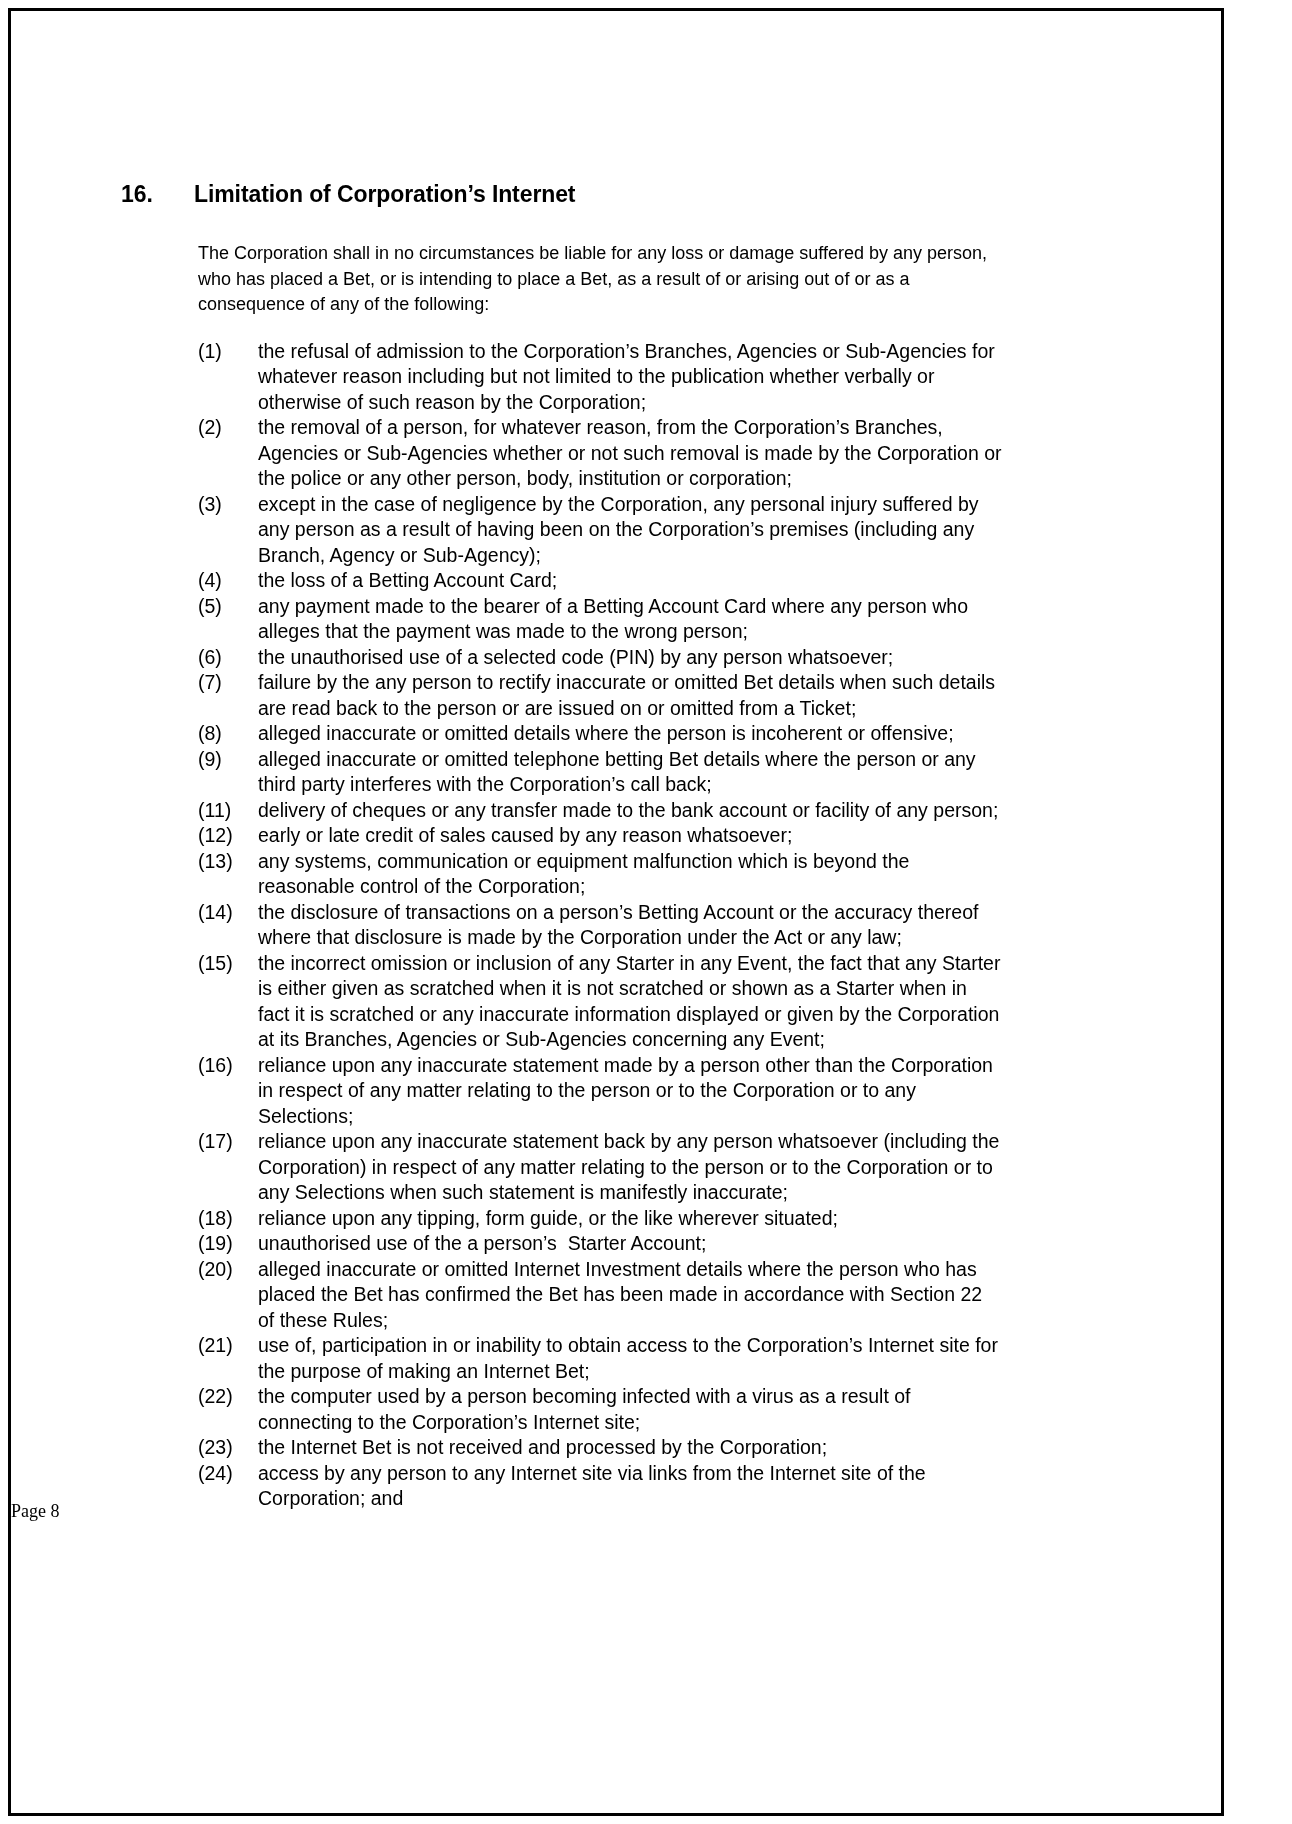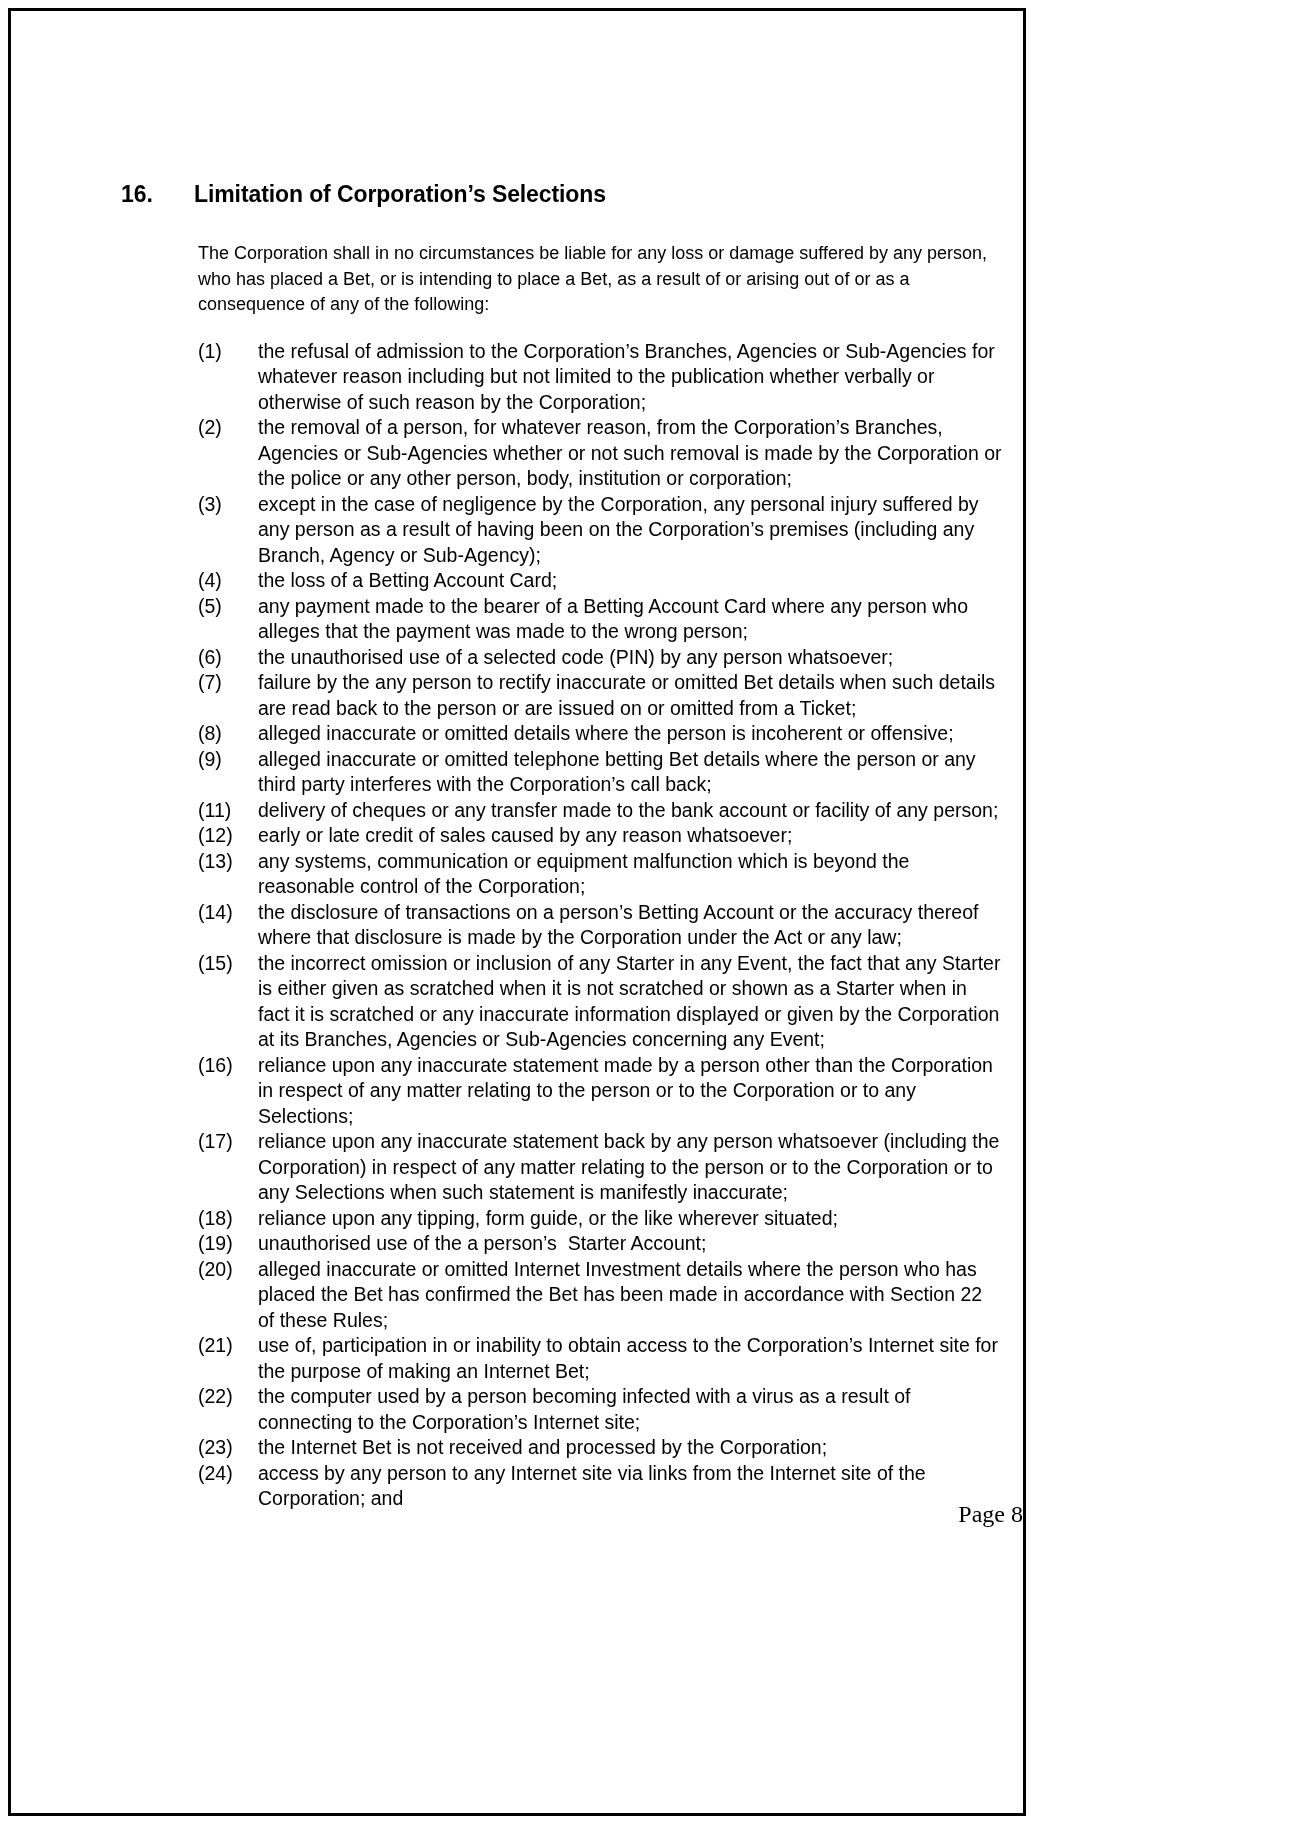--- a/index.html
+++ b/index.html
@@ -13,21 +13,21 @@
     height: 1824px;
     font-family: "Liberation Sans", sans-serif;
     color: #000000;
   }
 
   
   .page-frame {
     position: absolute;
     left: 8px;
     top: 8px;
-    width: 1018px;
+    width: 1216px;
     height: 1808px;
     border: 3px solid #000000;
     background: #ffffff;
   }
   .page-sheet {
     position: absolute;
     left: 0;
     top: 0;
     right: 0;
     bottom: 0;
@@ -92,37 +92,36 @@
     flex: 1 1 auto;
     white-space: pre-wrap;
   }
 
   
   .footer {
     position: absolute;
     left: 0;
     right: 0;
     top: 1490px;
-    text-align: right;
-    font-size: 24px;
+    text-align: left;
+    font-size: 18px;
     font-family: "Liberation Serif", serif;
-    padding-left: 15px;
   }
 </style>
 </head>
 <body>
 
 <div class="page-frame">
   <div class="page-sheet">
 
     <div class="content">
 
       <div class="heading">
         <span class="heading-number">16.</span>
-        <span class="heading-title">Limitation of Corporation’s Selections</span>
+        <span class="heading-title">Limitation of Corporation’s Internet</span>
       </div>
 
       <div class="intro">The Corporation shall in no circumstances be liable for any loss or damage suffered by any person, who has placed a Bet, or is intending to place a Bet, as a result of or arising out of or as a consequence of any of the following:</div>
 
       <div class="clause-list">
           <div class="clause">
             <span class="clause-marker">(1)</span>
             <span class="clause-text">the refusal of admission to the Corporation’s Branches, Agencies or Sub-Agencies for whatever reason including but not limited to the publication whether verbally or otherwise of such reason by the Corporation;</span>
           </div>
           <div class="clause">

